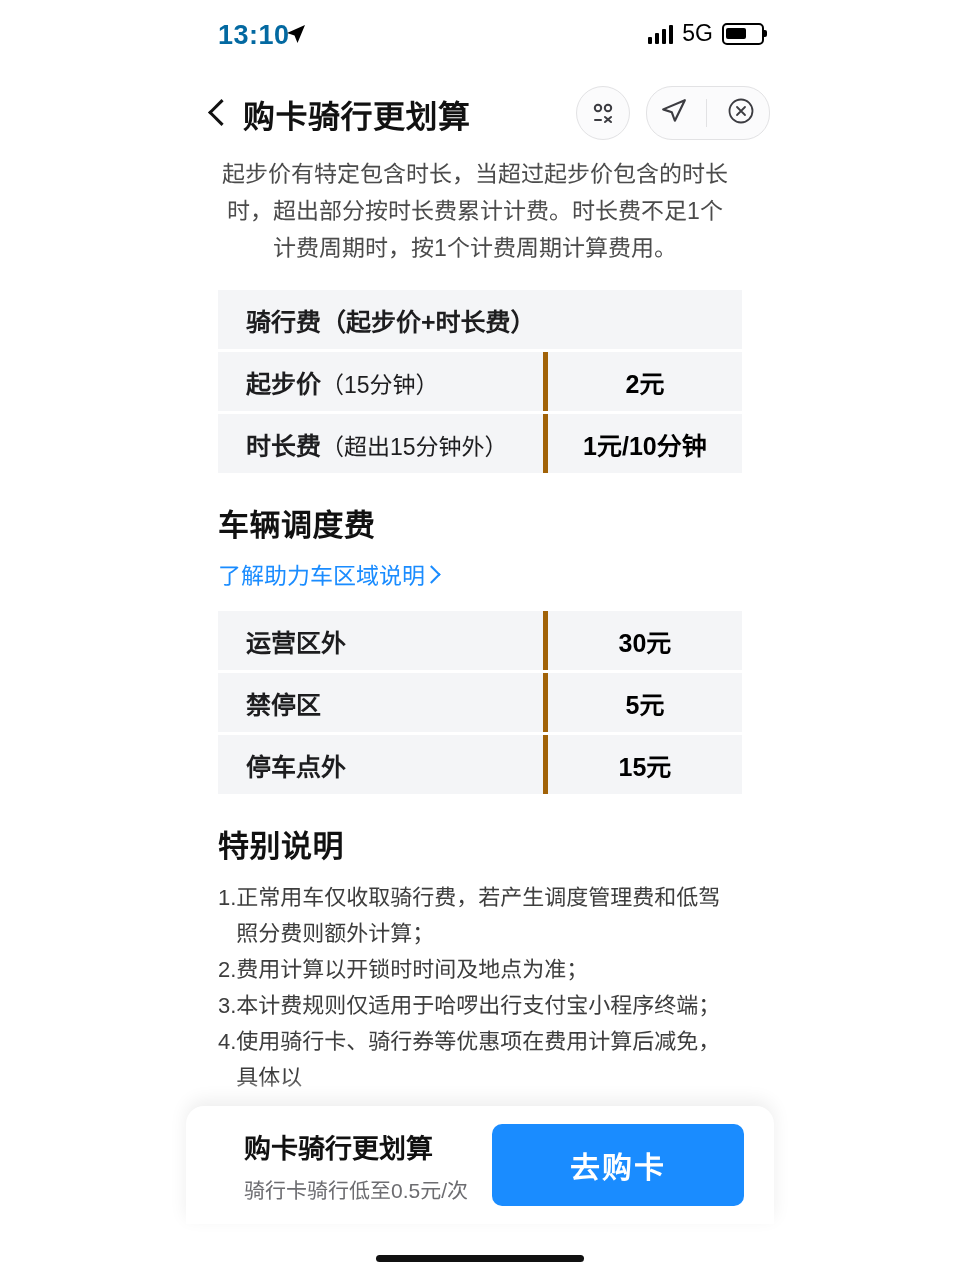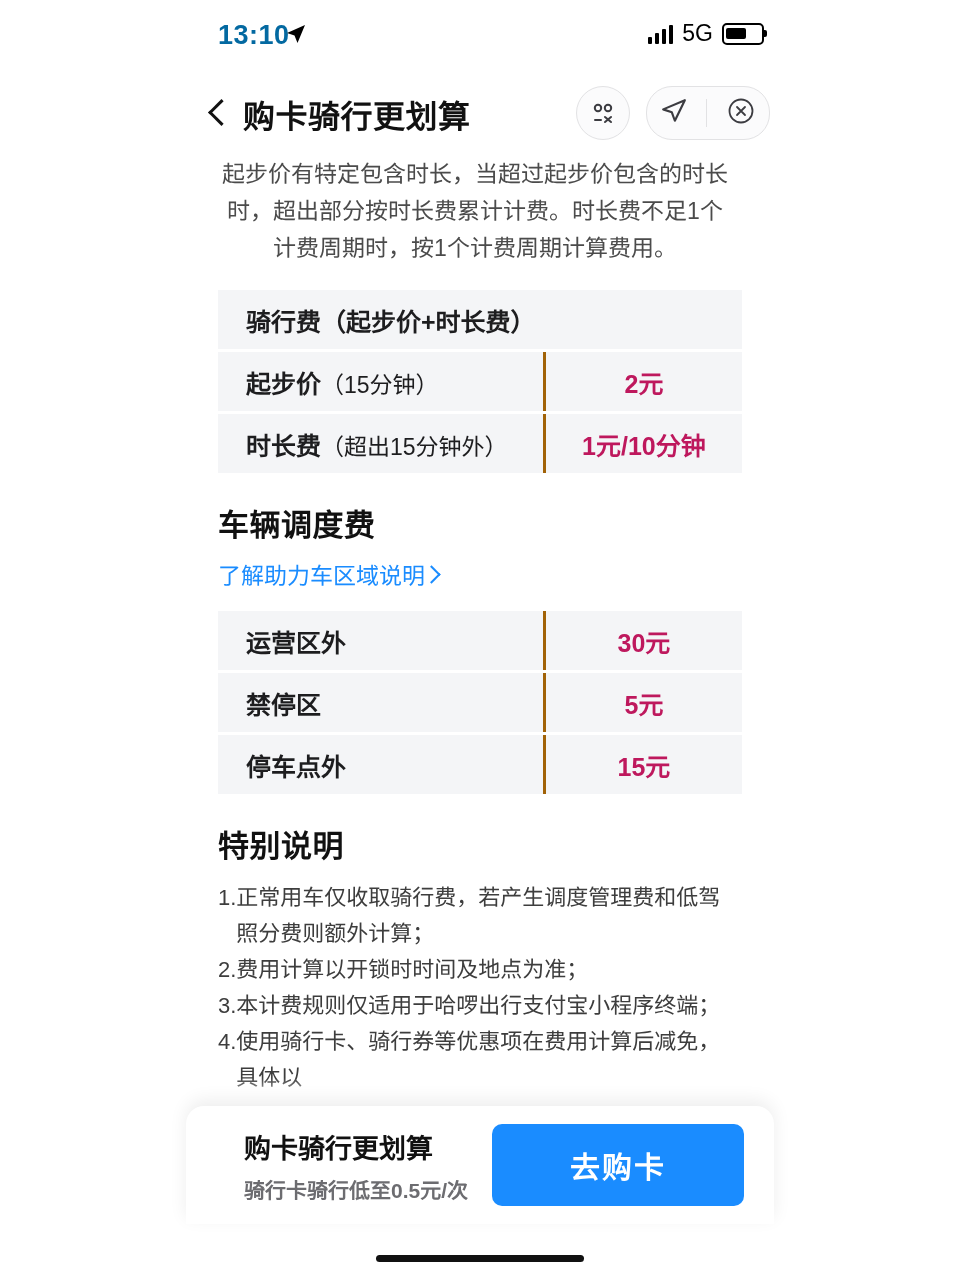--- a/index.html
+++ b/index.html
@@ -232,23 +232,23 @@
   .fee-table td.label {
     font-size: 25px;
     font-weight: bold;
     color: #1d1d1f;
     padding-left: 28px;
     width: 62%;
   }
   .fee-table td.value {
     font-size: 25px;
     font-weight: bold;
-    color: #be185d;
+    color: #000000;
     text-align: center;
-    border-left: 3px solid #a16207;
+    border-left: 5px solid #a16207;
   }
   .fee-table td .sub {
     font-weight: normal;
     font-size: 23px;
   }
 
   
   .notes {
     margin-top: 6px;
   }
@@ -286,21 +286,20 @@
   }
   .bottom-title {
     font-size: 27px;
     font-weight: bold;
     color: #111;
     margin-bottom: 8px;
   }
   .bottom-sub {
     font-size: 21px;
     color: #6c6c70;
-    font-weight: bold;
   }
   .buy-btn {
     width: 252px;
     height: 82px;
     border-radius: 10px;
     background: #1a8cff;
     color: #ffffff;
     font-size: 30px;
     font-weight: bold;
     display: flex;

